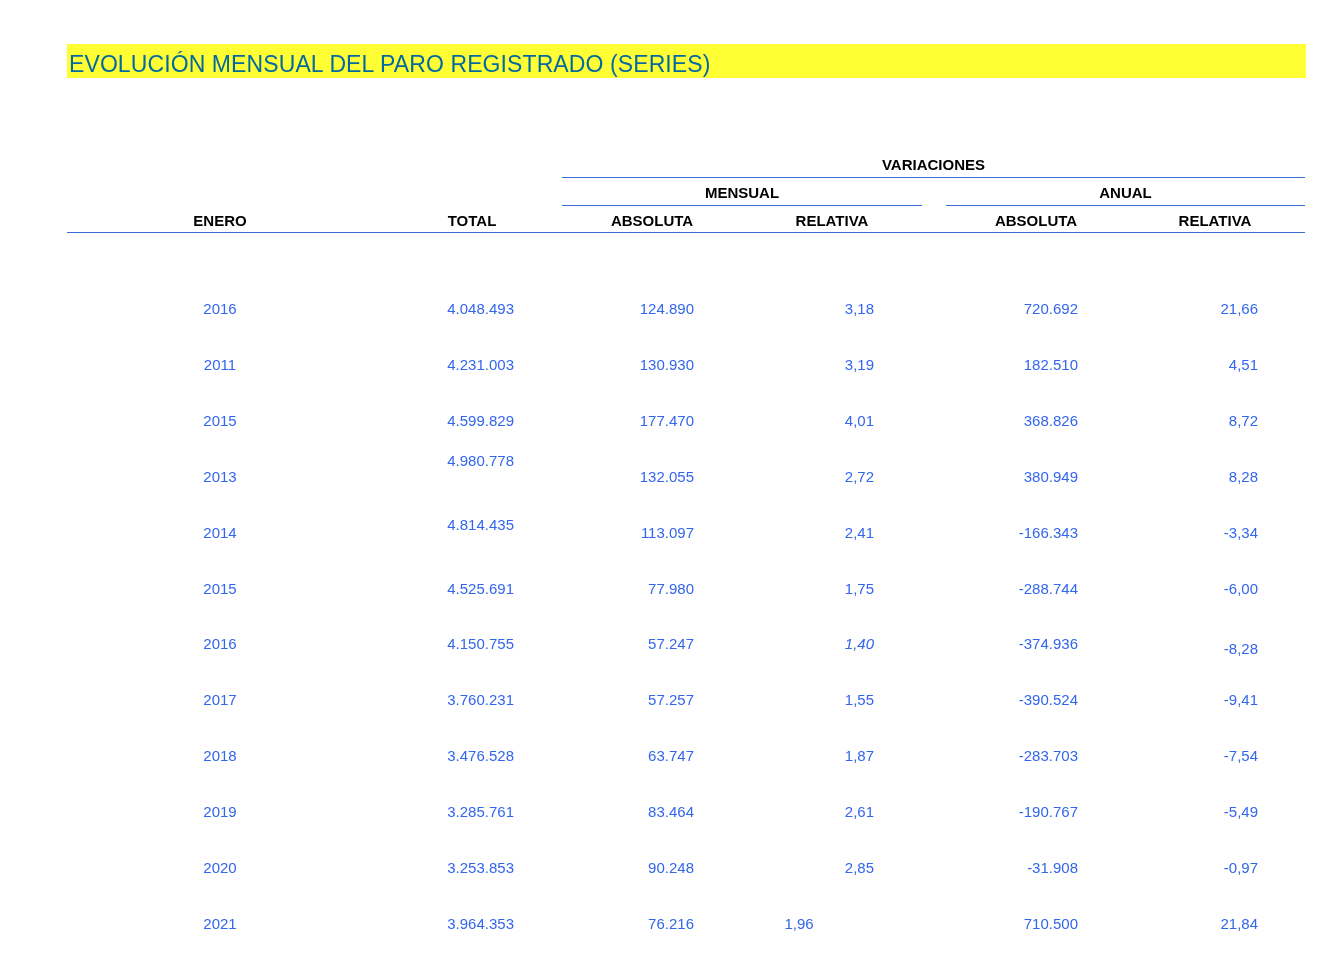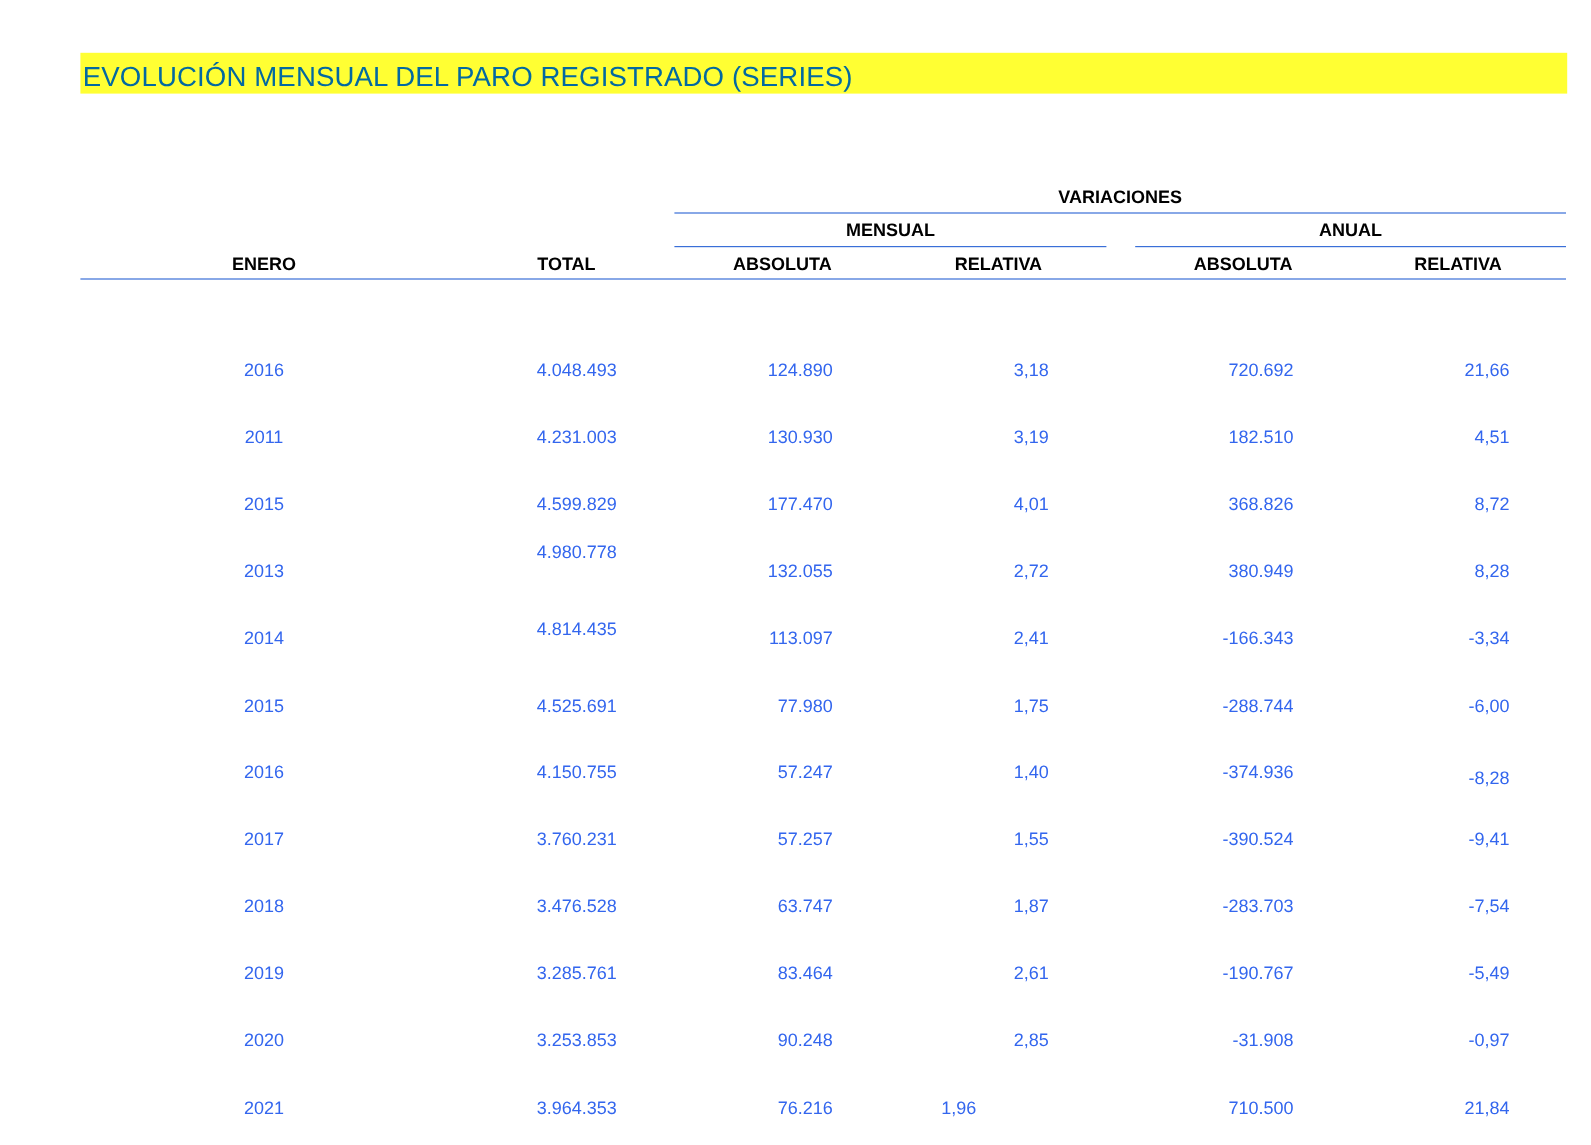--- a/index.html
+++ b/index.html
@@ -122,21 +122,21 @@
       <div class="cell right" style="left: 364px; width: 150px; top: 580px;">4.525.691</div>
       <div class="cell right" style="left: 544px; width: 150px; top: 580px;">77.980</div>
       <div class="cell right" style="left: 724px; width: 150px; top: 580px; text-align: right;">1,75</div>
       <div class="cell right" style="left: 928px; width: 150px; top: 580px;">-288.744</div>
       <div class="cell right" style="left: 1108px; width: 150px; top: 580px;">-6,00</div>
     </div>
     <div>
       <div class="cell center" style="left: 170px; width: 100px; top: 635px;">2016</div>
       <div class="cell right" style="left: 364px; width: 150px; top: 635px;">4.150.755</div>
       <div class="cell right" style="left: 544px; width: 150px; top: 635px;">57.247</div>
-      <div class="cell right" style="left: 724px; width: 150px; top: 635px;">1,40</div>
+      <div class="cell right" style="left: 724px; width: 150px; top: 635px; font-style: italic;">1,40</div>
       <div class="cell right" style="left: 928px; width: 150px; top: 635px;">-374.936</div>
       <div class="cell right" style="left: 1108px; width: 150px; top: 609px; margin-top: 31px;">-8,28</div>
     </div>
     <div>
       <div class="cell center" style="left: 170px; width: 100px; top: 691px;">2017</div>
       <div class="cell right" style="left: 364px; width: 150px; top: 691px;">3.760.231</div>
       <div class="cell right" style="left: 544px; width: 150px; top: 691px;">57.257</div>
       <div class="cell right" style="left: 724px; width: 150px; top: 691px;">1,55</div>
       <div class="cell right" style="left: 928px; width: 150px; top: 691px;">-390.524</div>
       <div class="cell right" style="left: 1108px; width: 150px; top: 691px;">-9,41</div>

